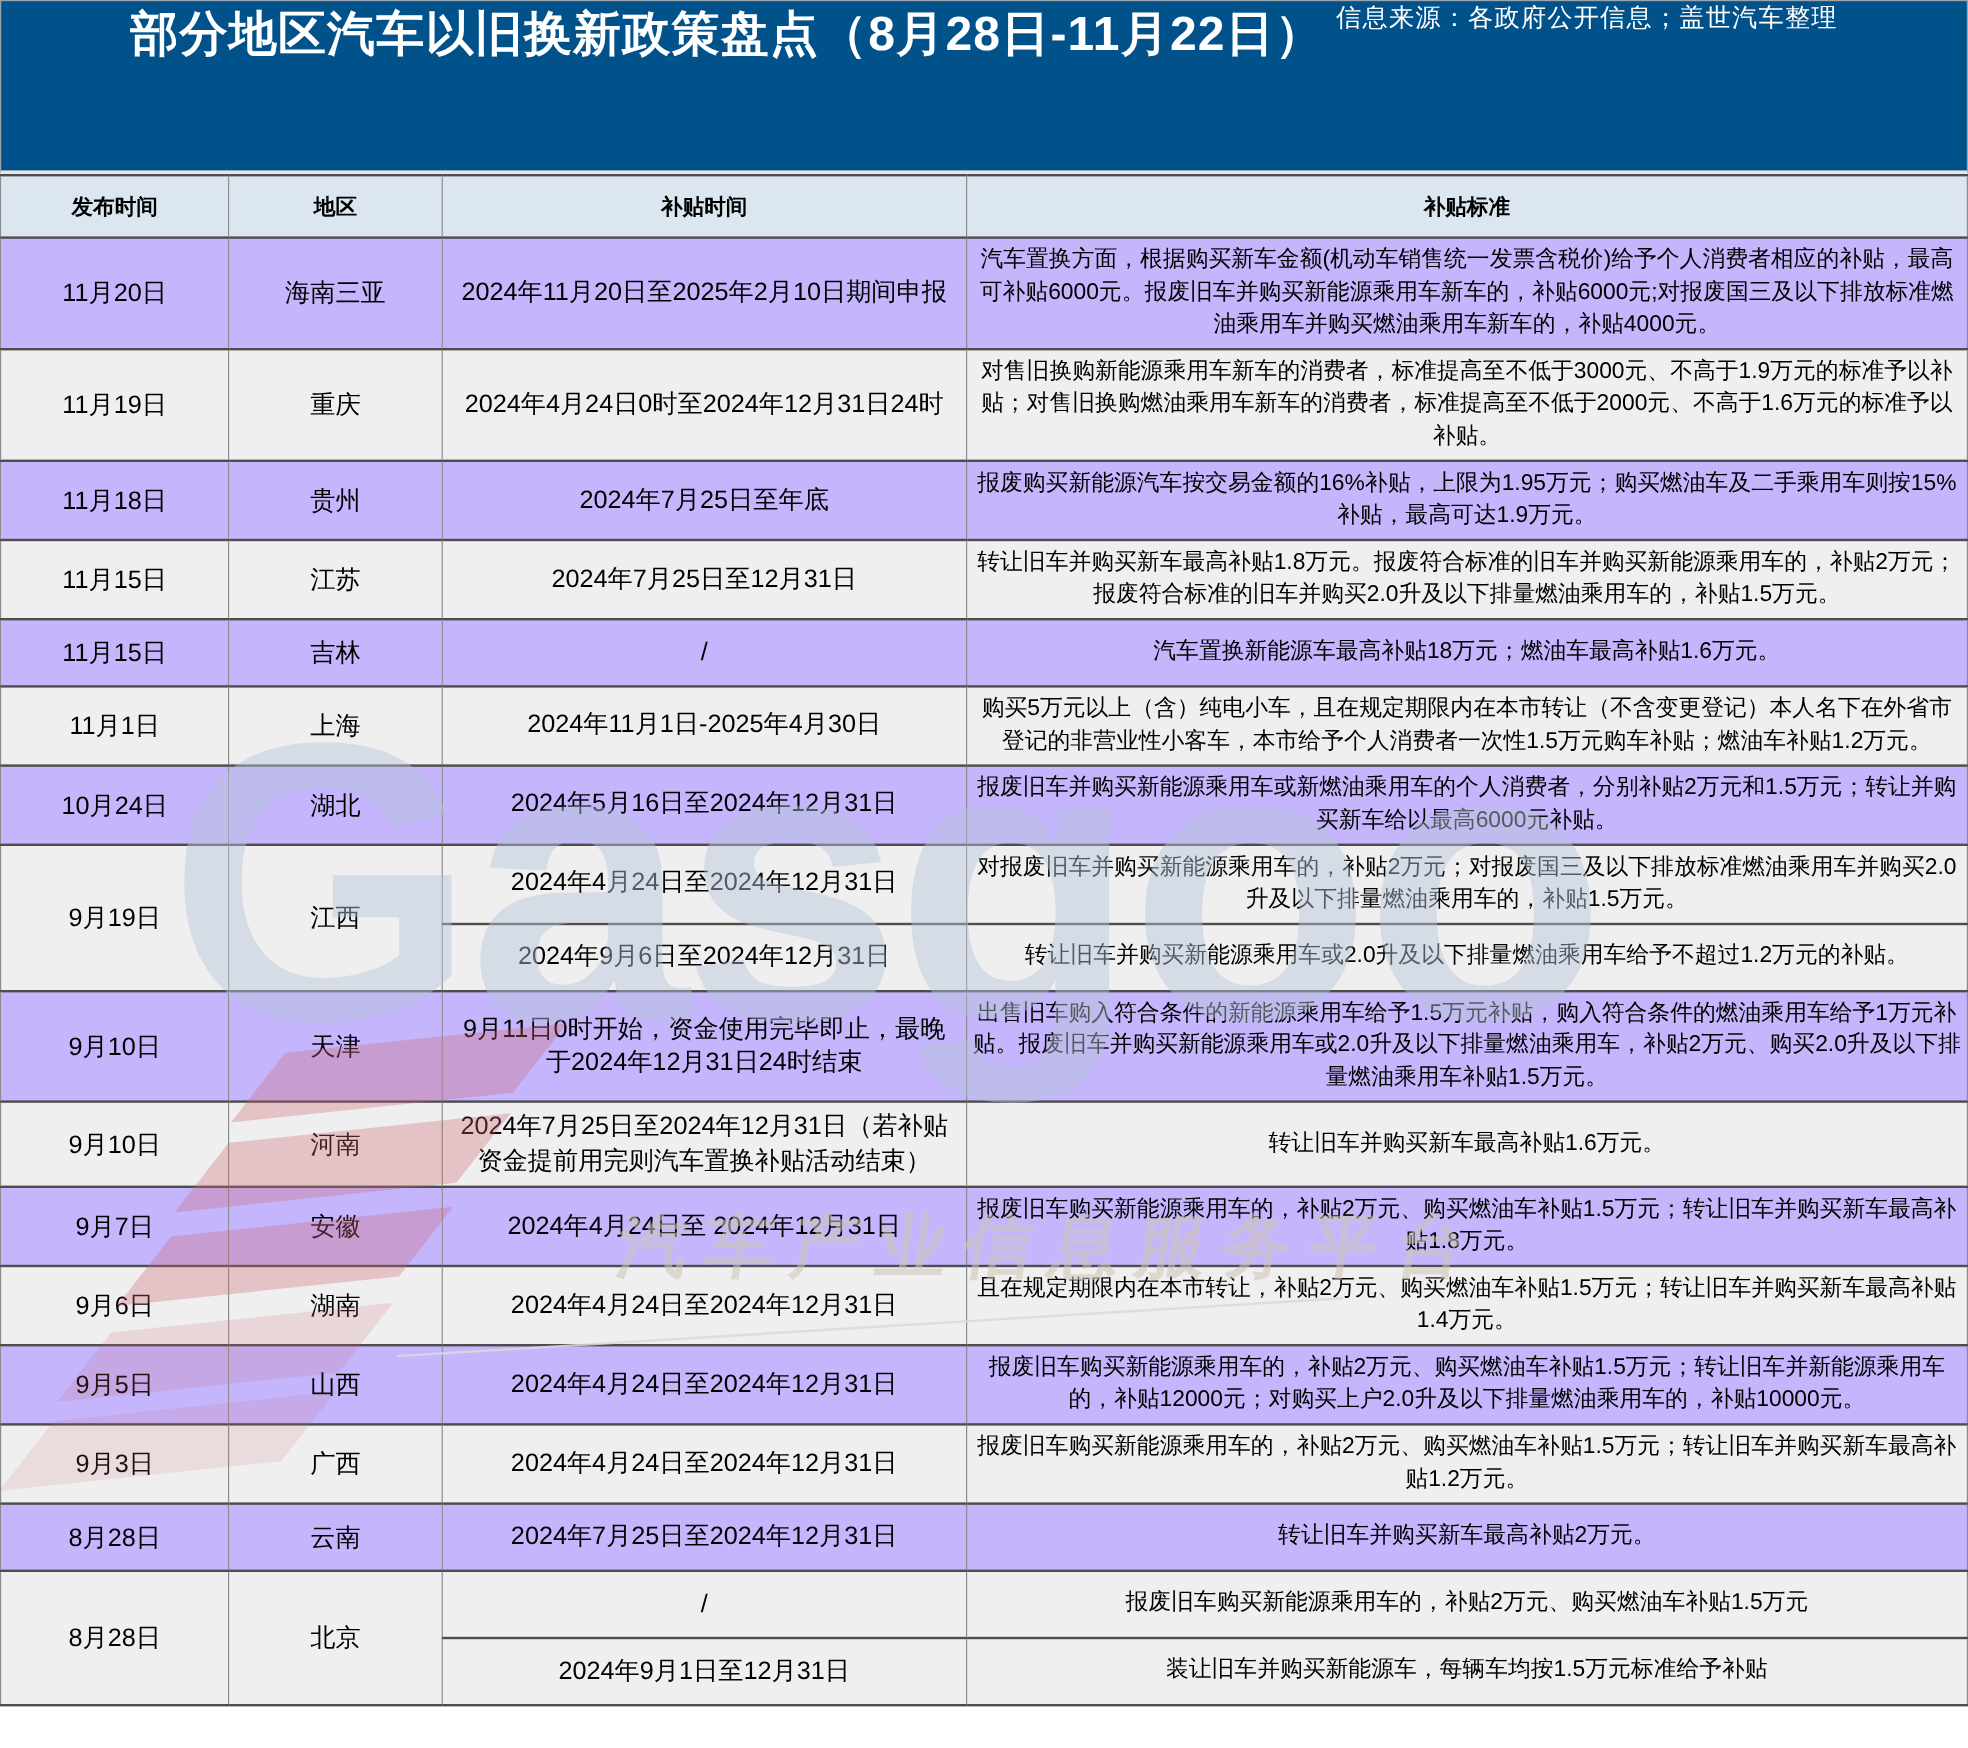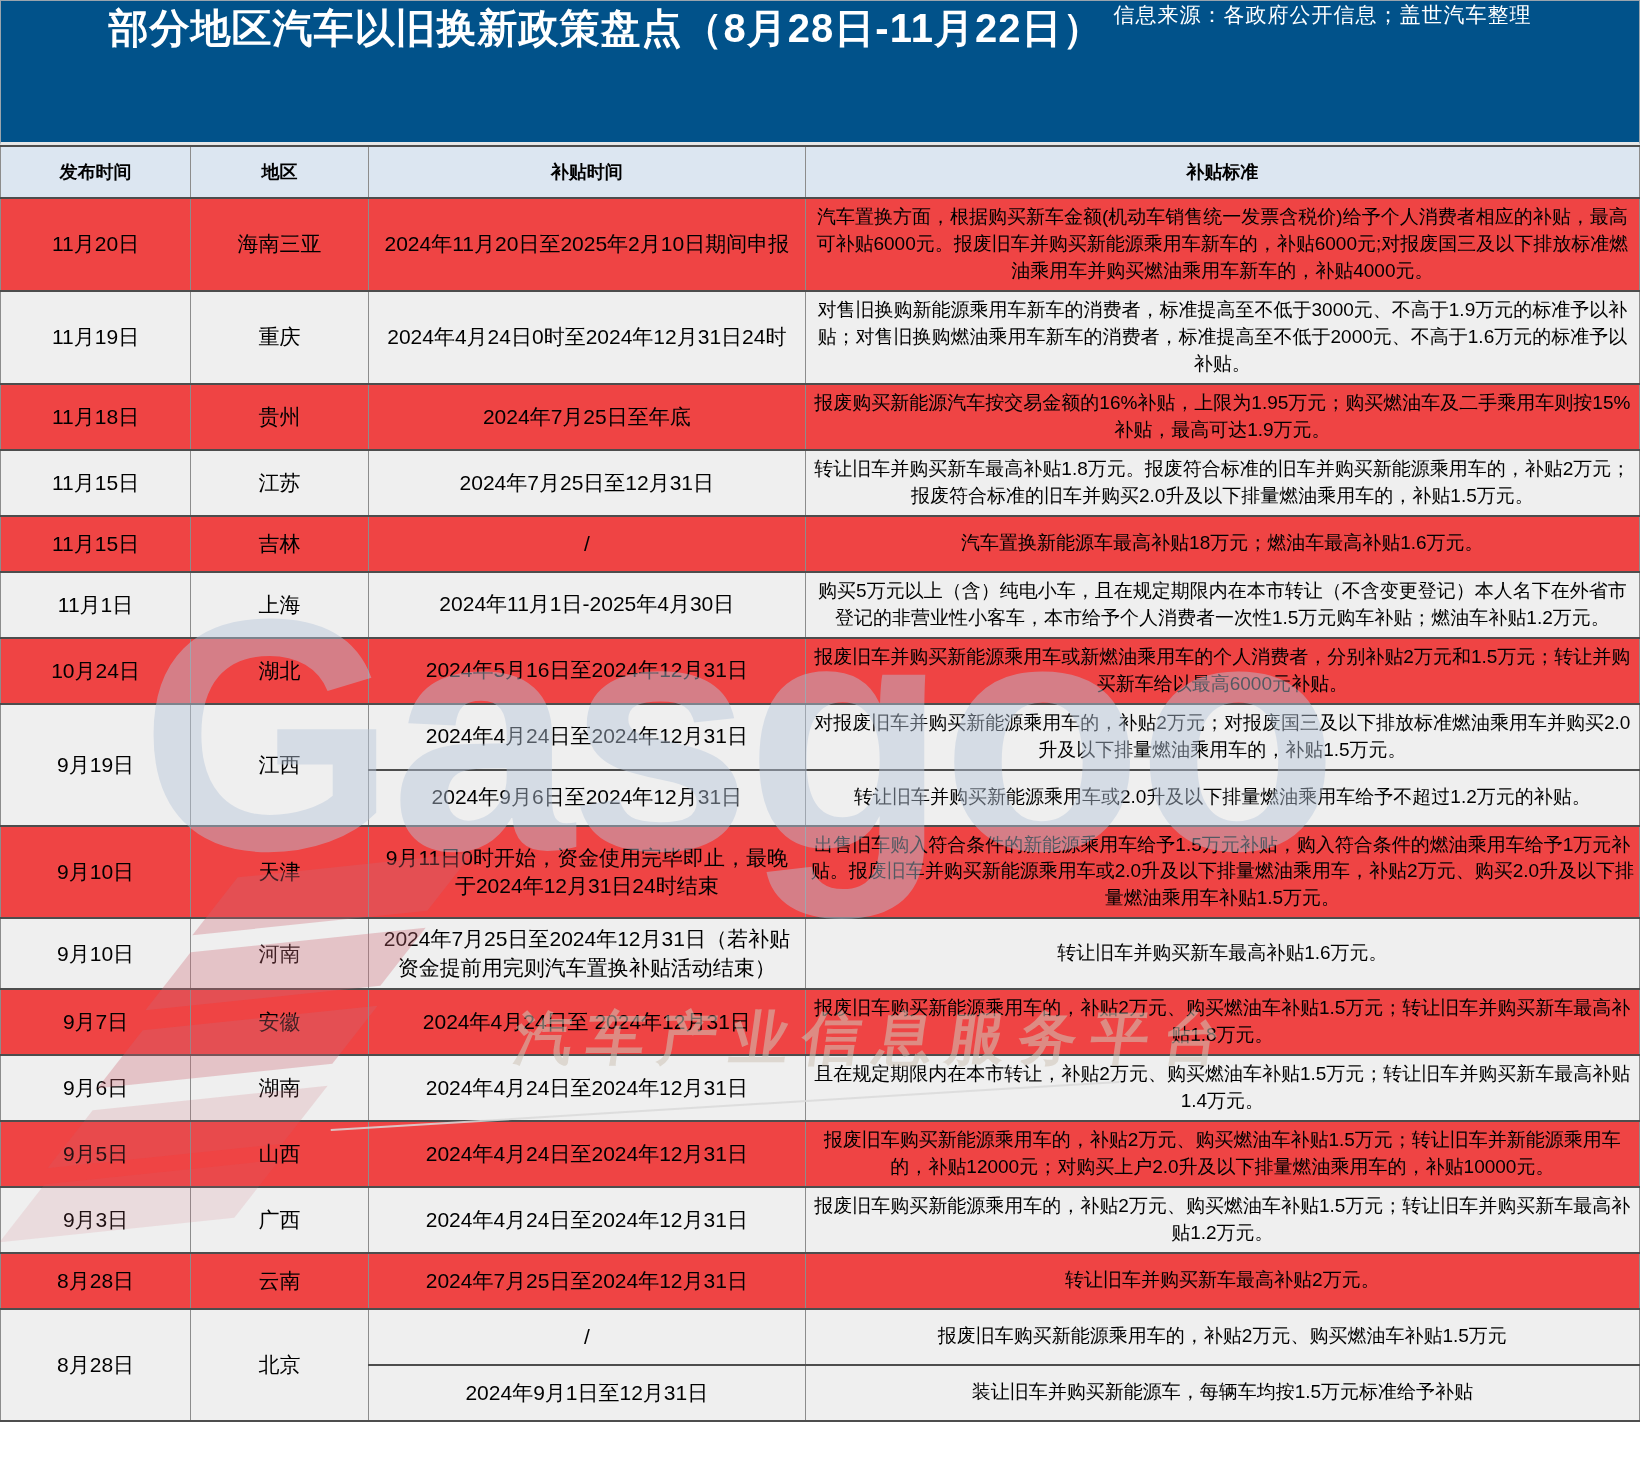--- a/index.html
+++ b/index.html
@@ -27,21 +27,21 @@
   col.c1{width:11.6%;} col.c2{width:10.85%;} col.c3{width:26.65%;} col.c4{width:50.9%;}
   th,td{border-left:1px solid var(--v-border);border-right:1px solid var(--v-border);
         border-top:2px solid var(--h-border);border-bottom:2px solid var(--h-border);
         box-sizing:border-box;vertical-align:middle;color:#000;}
   thead th{background:var(--colhead-bg);height:52px;font-size:18px;font-weight:700;text-align:center;}
   tbody td{height:56px;padding:6px 4px;text-align:center;}
   td.cell-date,td.cell-region{font-size:21px;font-weight:500;}
   td.cell-time{font-size:21px;font-weight:500;line-height:1.35;padding:6px 8px;margin-left:20px;}
   td.cell-standard{font-size:19px;font-weight:500;line-height:1.42;padding:5px 4px;}
   tr.stripe td{background:var(--stripe);}
-  tr.plain td{background:#ef4444;}
+  tr.plain td{background:#c4b5fd;}
 
   
   .watermark{position:absolute;left:0;top:0;width:1640px;height:1457px;pointer-events:none;z-index:5;}
   .wm-cn{position:absolute;left:585px;top:505px;font-size:150px;font-weight:700;letter-spacing:32px;
          color:var(--wm-blue);opacity:.62;white-space:nowrap;}
   .wm-en{position:absolute;left:140px;top:545px;font-size:330px;font-weight:700;letter-spacing:-6px;
          color:var(--wm-blue);opacity:.45;white-space:nowrap;}
   .wm-tagline{position:absolute;left:515px;top:1000px;font-size:58px;font-weight:700;letter-spacing:14px;
          color:#CFC5B8;opacity:.55;transform:skewX(-8deg);white-space:nowrap;}
   .wm-line{position:absolute;left:330px;top:1105px;width:790px;height:2px;background:#d9d9d9;

